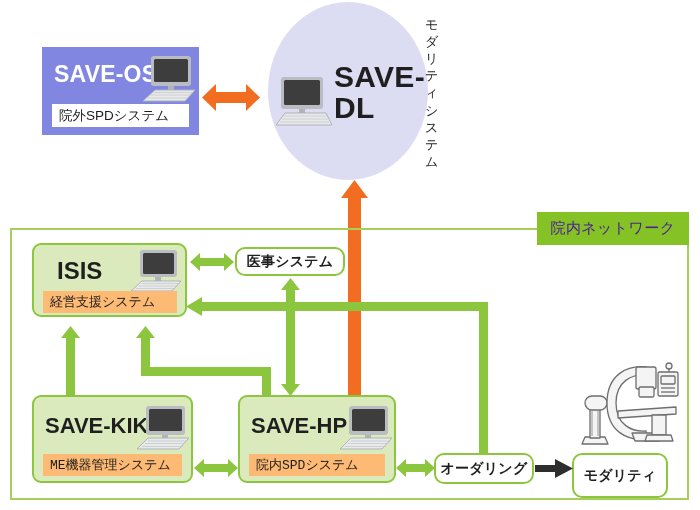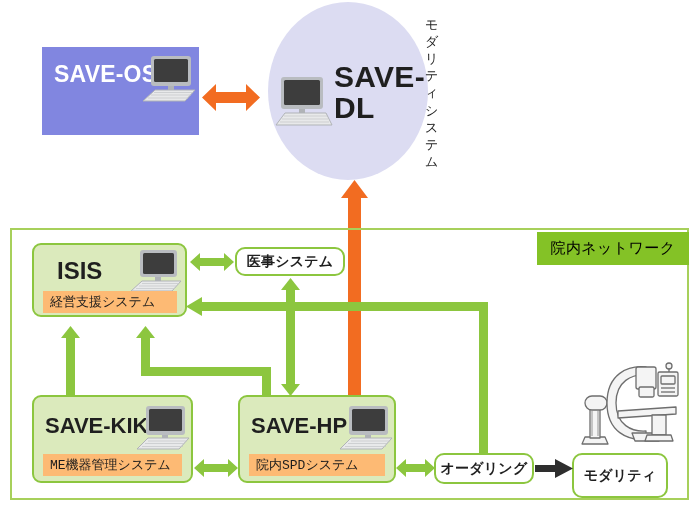--- a/index.html
+++ b/index.html
@@ -46,22 +46,22 @@
     font-size:13px;color:#1f1f1f;text-align:center;
     line-height:1.32;margin-top:4px;
   }
 
   
   #network-frame{
     left:10px;top:228px;width:679px;height:272px;
     border:2px solid #a7d05b;box-sizing:border-box;background:transparent;
   }
   #network-label{
-    left:537px;top:232px;width:152px;height:33px;
-    background:#84c226;color:#000000;
+    left:537px;top:212px;width:152px;height:33px;
+    background:#84c226;color:#4c1d95;
     font-size:15px;display:flex;align-items:center;justify-content:center;
     letter-spacing:.4px;
   }
 
   
   .gbox{
     background:#dbeabc;border:2.5px solid #8cc63f;border-radius:9px;
     box-sizing:border-box;
   }
   .gbox .title{
@@ -121,20 +121,21 @@
         <rect x="19" y="4" width="34" height="23" rx="1.5" fill="#3d3d3d"></rect>
         <rect x="33" y="31" width="6" height="4" fill="#b0b3b7"></rect>
         <path d="M8 46 L20 35 L60 35 L50 46 Z" fill="#e8e9ea" stroke="#b0b3b7" stroke-width="1"></path>
         <g stroke="#c3c5c7" stroke-width="0.7">
           <line x1="13" y1="43" x2="53" y2="43"></line>
           <line x1="16" y1="40" x2="56" y2="40"></line>
           <line x1="19" y1="37.5" x2="58" y2="37.5"></line>
         </g>
       </svg>
     </div>
+    <div class="sub">院外SPDシステム</div>
   </div>
 
   <div class="abs" id="save-dl">
     <div class="pc">
       <svg width="66" height="52" viewBox="0 0 66 52">
         <rect x="13" y="1" width="42" height="32" rx="3" fill="#b9bcc0"></rect>
         <rect x="16" y="4" width="36" height="25" rx="1.5" fill="#3d3d3d"></rect>
         <rect x="31" y="33" width="6" height="4" fill="#b0b3b7"></rect>
         <path d="M8 49 L17 37 L58 37 L64 49 Z" fill="#e8e9ea" stroke="#b0b3b7" stroke-width="1"></path>
         <g stroke="#c3c5c7" stroke-width="0.7">

